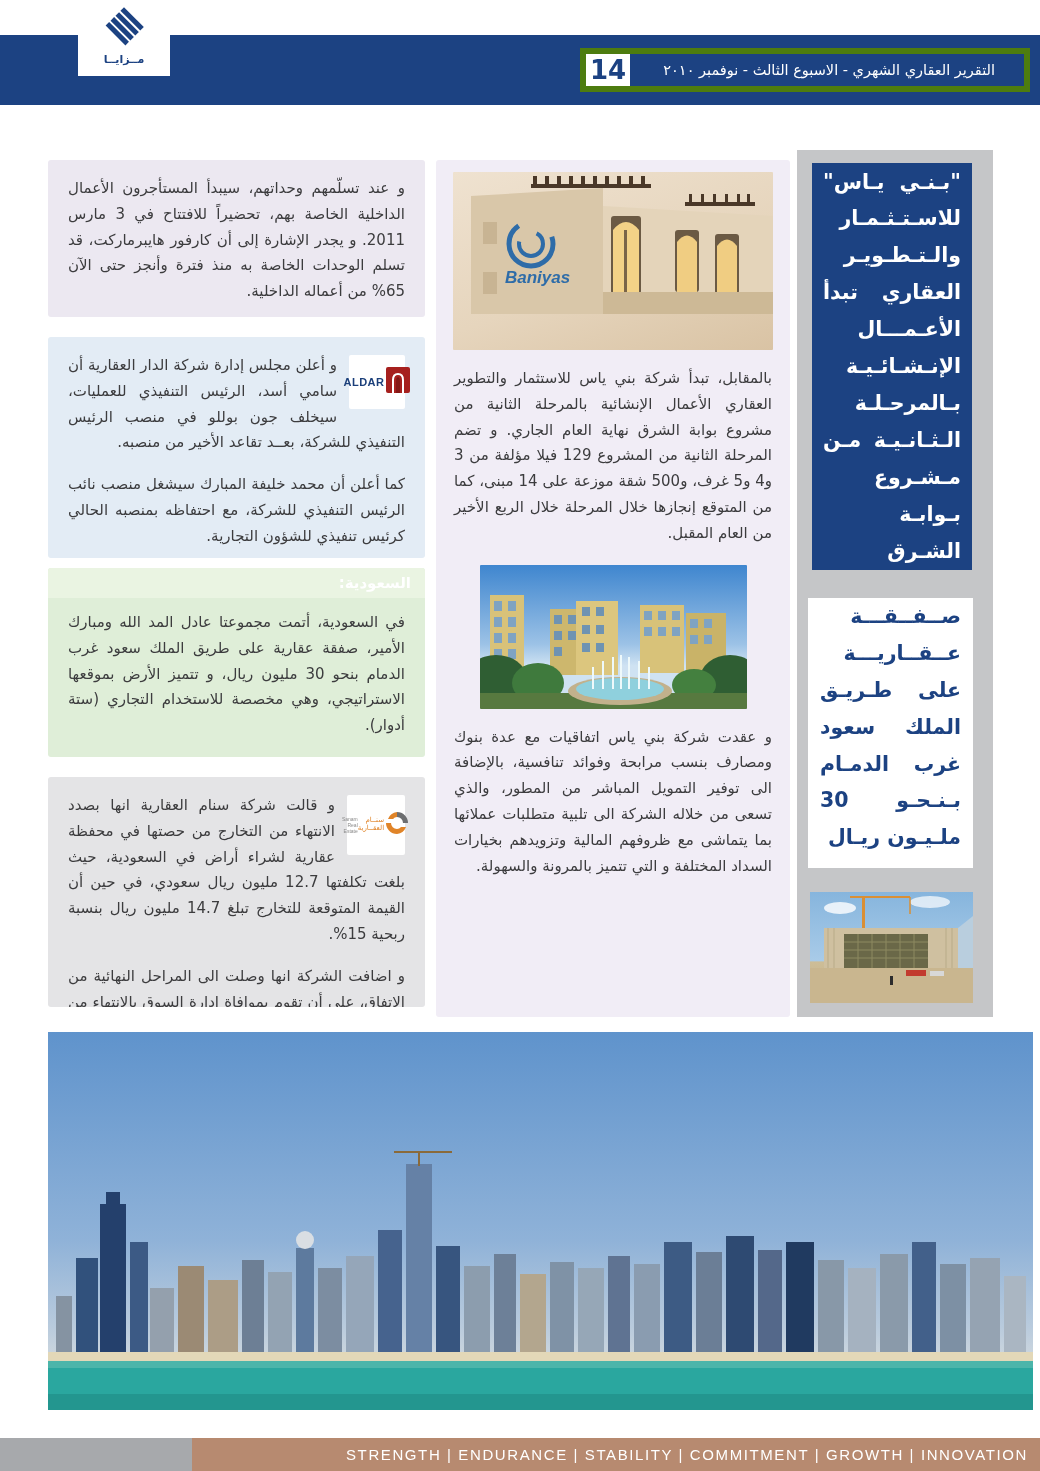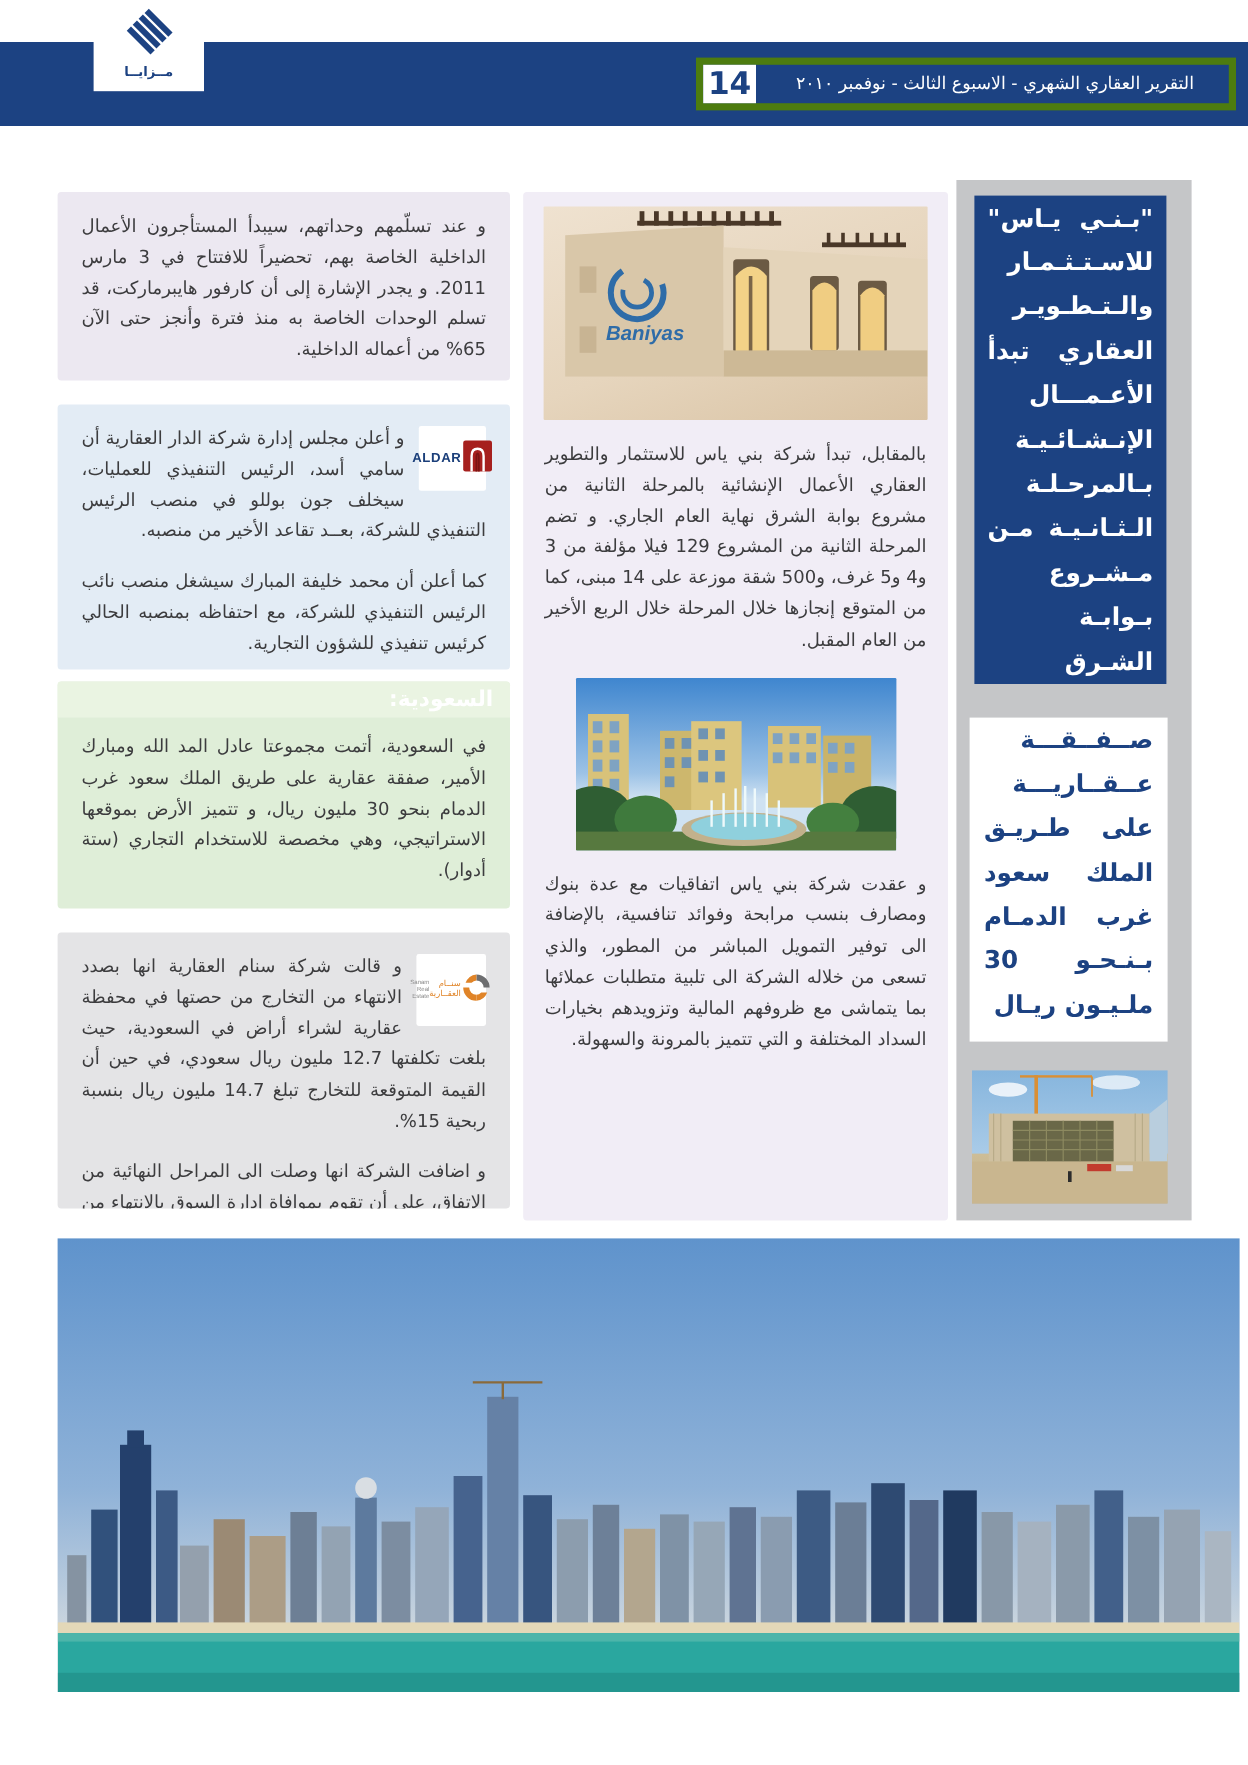--- a/index.html
+++ b/index.html
@@ -55,21 +55,21 @@
     color: #3c3c3e;
   }
   .left-col { left: 48px; width: 377px; }
   .box-lavender { background: #ece8f1; }
   .box-blue     { background: #e3ecf5; }
   .box-green    { background: #dfeed8; }
   .box-gray     { background: #e4e4e6; }
   .pad { padding: 16px 20px; }
 
   .green-strip {
-    background: #eaf4e2; color: #ffffff; font-weight: bold; font-size: 18px;
+    background: #eaf4e2; color: #ffffff; font-weight: bold; font-size: 15px;
     height: 30px; line-height: 30px; padding: 0 14px;
   }
 
   
   .float-logo {
     float: right; background: #ffffff; border-radius: 2px;
     display: flex; flex-direction: row; align-items: center; justify-content: center;
     margin: 2px 0 8px 12px;
   }
   .aldar { width: 56px; height: 54px; }
@@ -419,14 +419,18 @@
         <rect x="956" y="244" width="22" height="78" fill="#aab6c2"></rect>
       </g>
 
       <rect x="0" y="320" width="985" height="9" fill="#e3d8b8"></rect>
       <rect x="0" y="329" width="985" height="49" fill="#2aa79f"></rect>
       <rect x="0" y="329" width="985" height="7" fill="#4cb5aa"></rect>
       <rect x="0" y="362" width="985" height="16" fill="#23968f"></rect>
     </svg>
   </div>
 
+  <div class="footer">
+    <div class="footer-gray"></div>
+    <div class="footer-tan">STRENGTH | ENDURANCE | STABILITY | COMMITMENT | GROWTH | INNOVATION</div>
+  </div>
 
 </div>
 
 </body></html>

